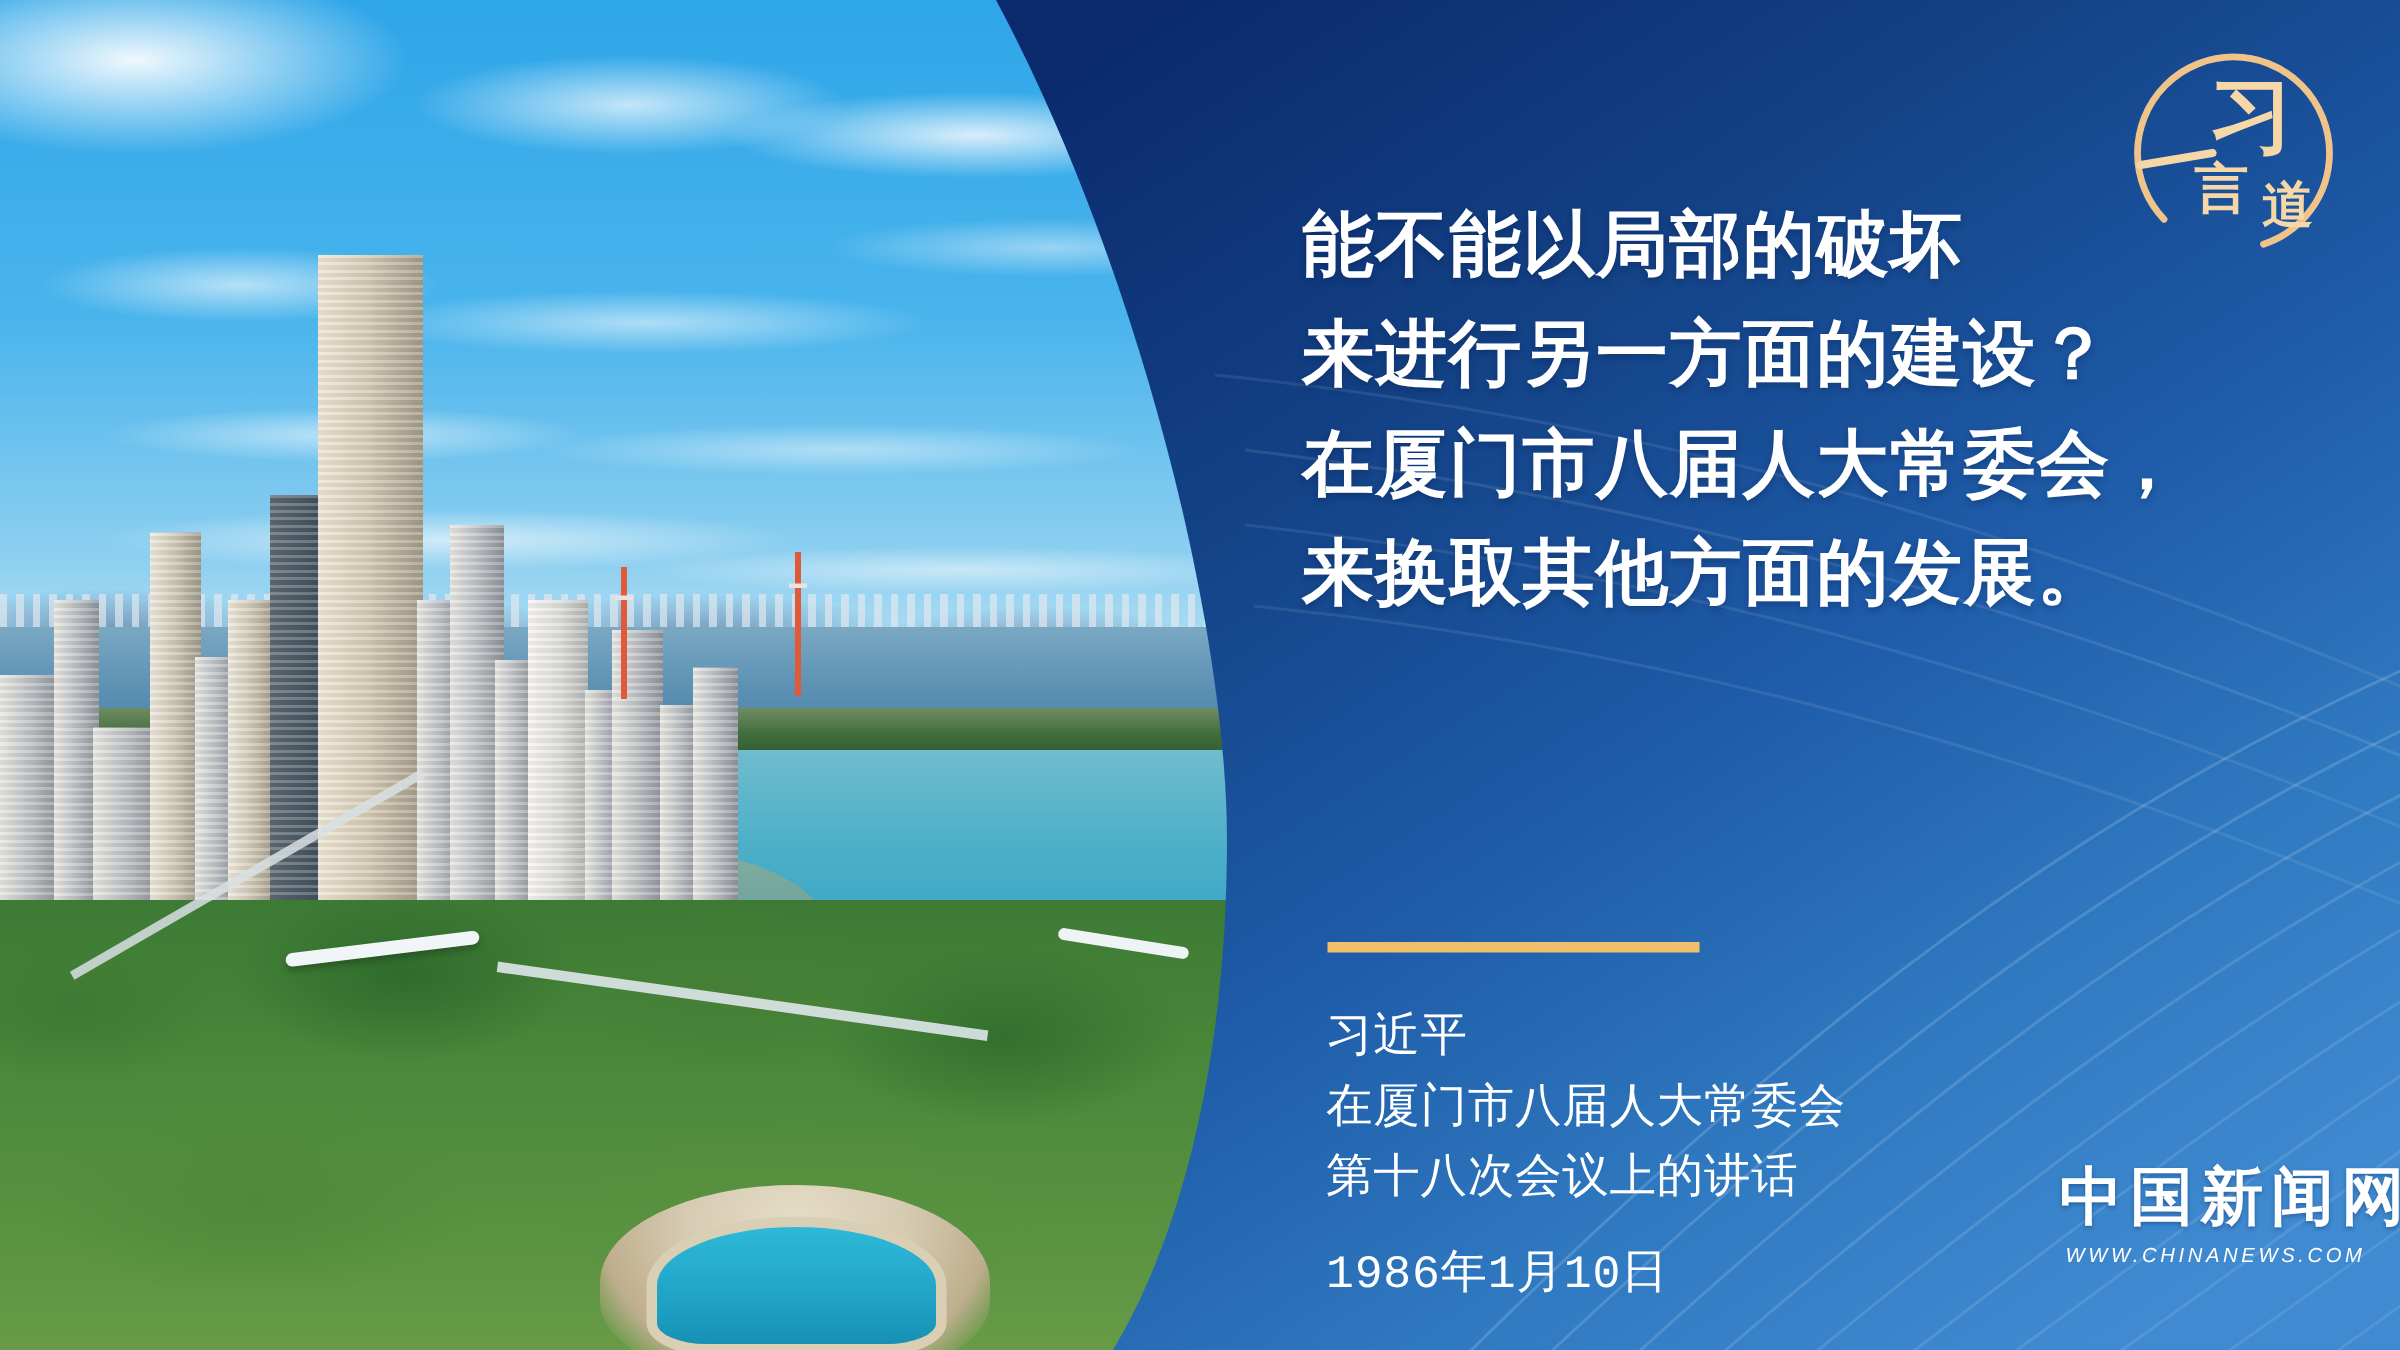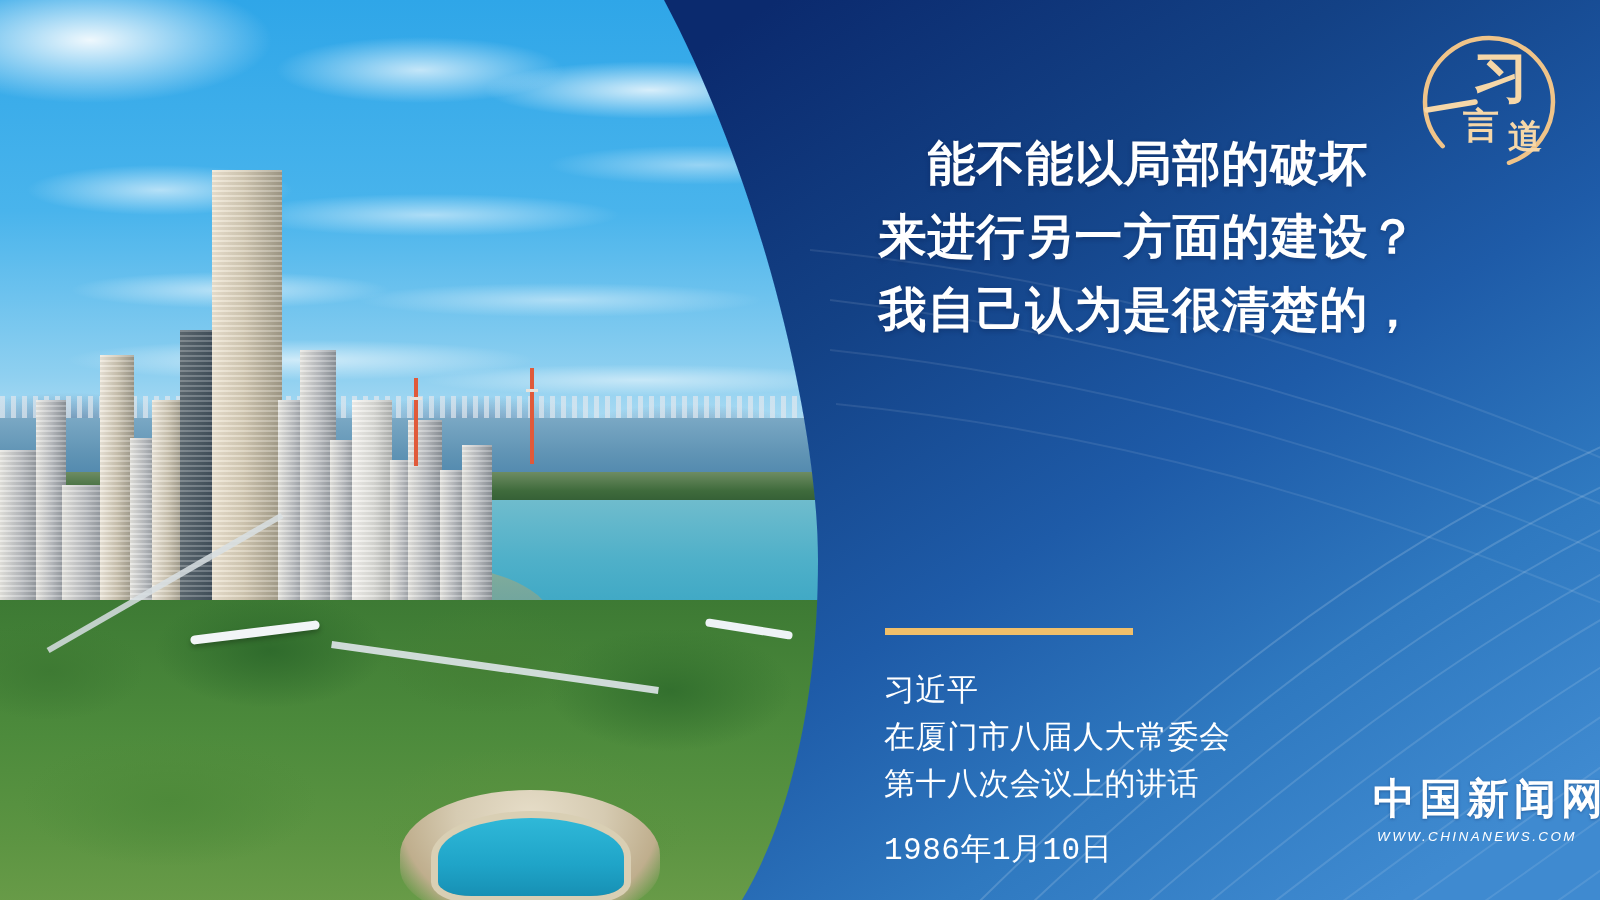--- a/index.html
+++ b/index.html
@@ -177,21 +177,20 @@
     width: 560px;
   }
   .quote .line {
     color: #ffffff;
     font-size: 48px;
     font-weight: bold;
     letter-spacing: 1px;
     line-height: 1.52;
     white-space: nowrap;
     text-shadow: 0 2px 5px rgba(0,20,60,.30);
-    text-align: center;
   }
   .divider {
     position: absolute;
     left: 17px; top: 628px;
     width: 248px; height: 7px;
     background: #f0bf6a;
   }
   .attribution {
     position: absolute;
     left: 16px; top: 666px;
@@ -339,21 +338,22 @@
       <path d="M 836,404 C 1096,430 1356,496 1656,626" opacity=".09"></path>
       <path d="M 810,250 C 1070,276 1330,342 1630,470" opacity=".09"></path>
     </g>
   </svg>
 
   <div class="content">
 
     <div class="quote">
       <div class="line">能不能以局部的破坏</div>
       <div class="line">来进行另一方面的建设？</div>
-      <div class="line">我自己认为是很清楚的，</div>
+      <div class="line">在厦门市八届人大常委会，</div>
+      <div class="line">来换取其他方面的发展。</div>
     </div>
 
     <div class="divider"></div>
 
     <div class="attribution">
       <div class="aline">习近平</div>
       <div class="aline">在厦门市八届人大常委会</div>
       <div class="aline">第十八次会议上的讲话</div>
       <div class="aline date">1986年1月10日</div>
     </div>

